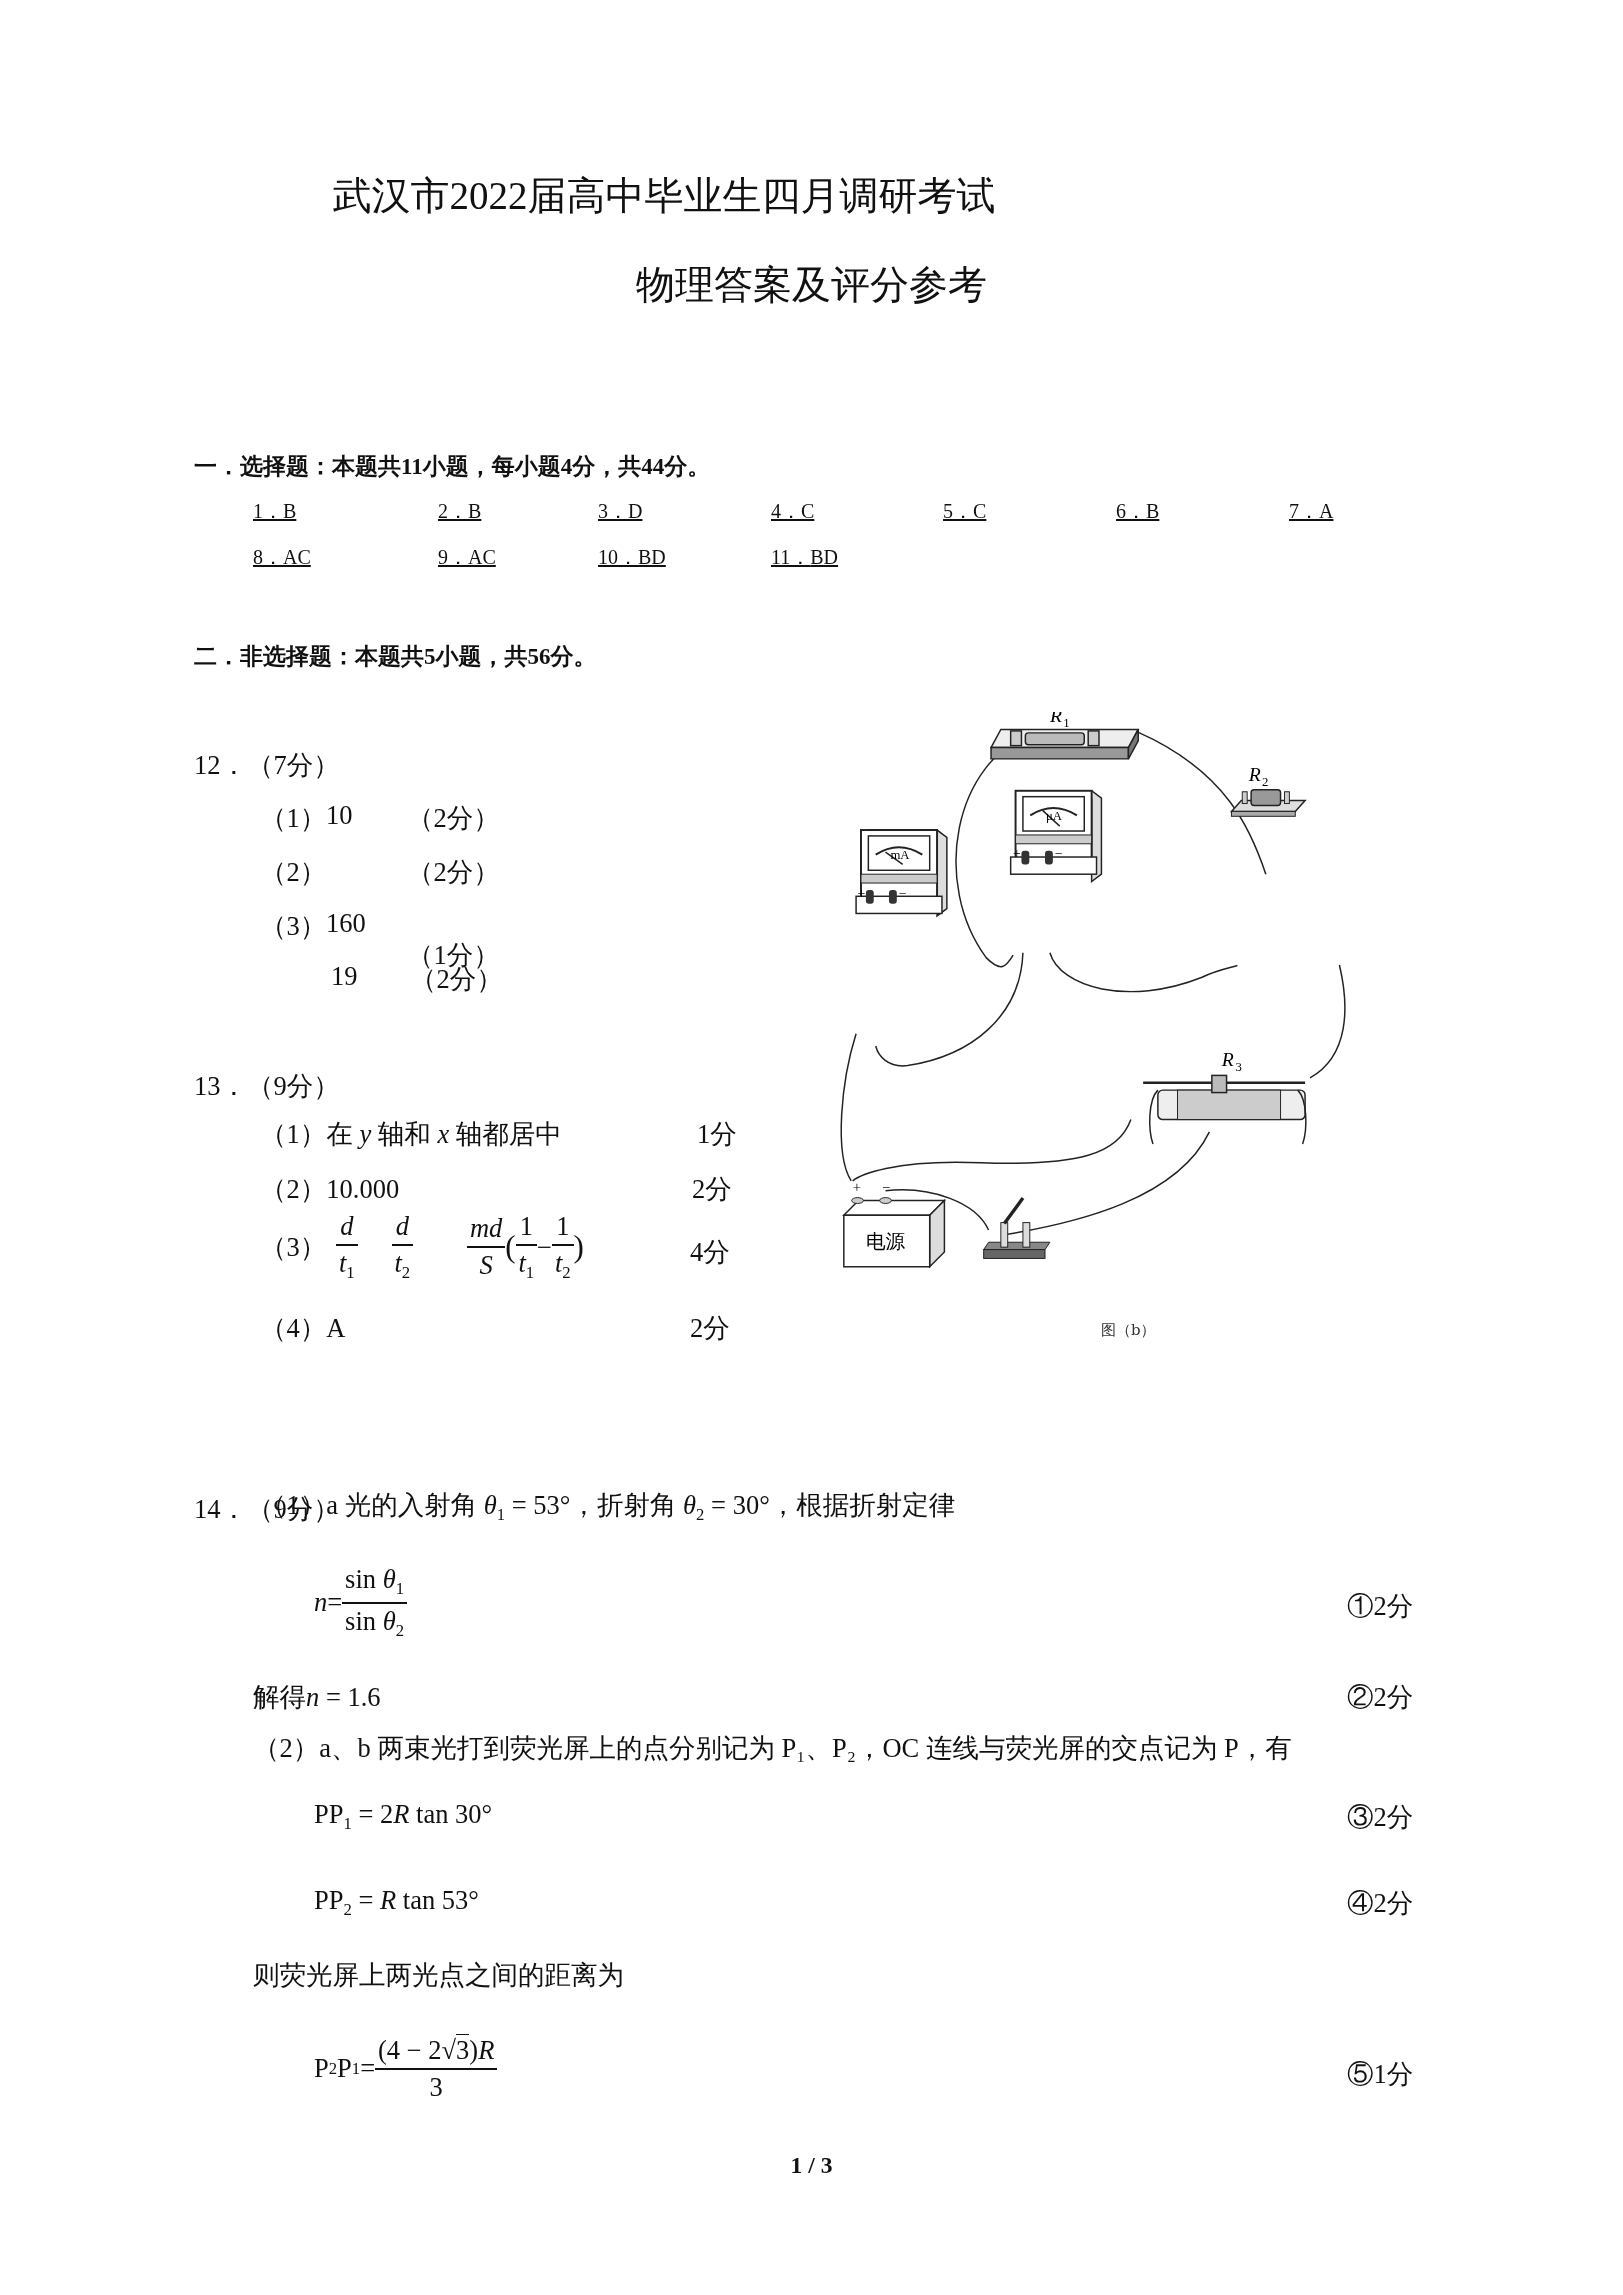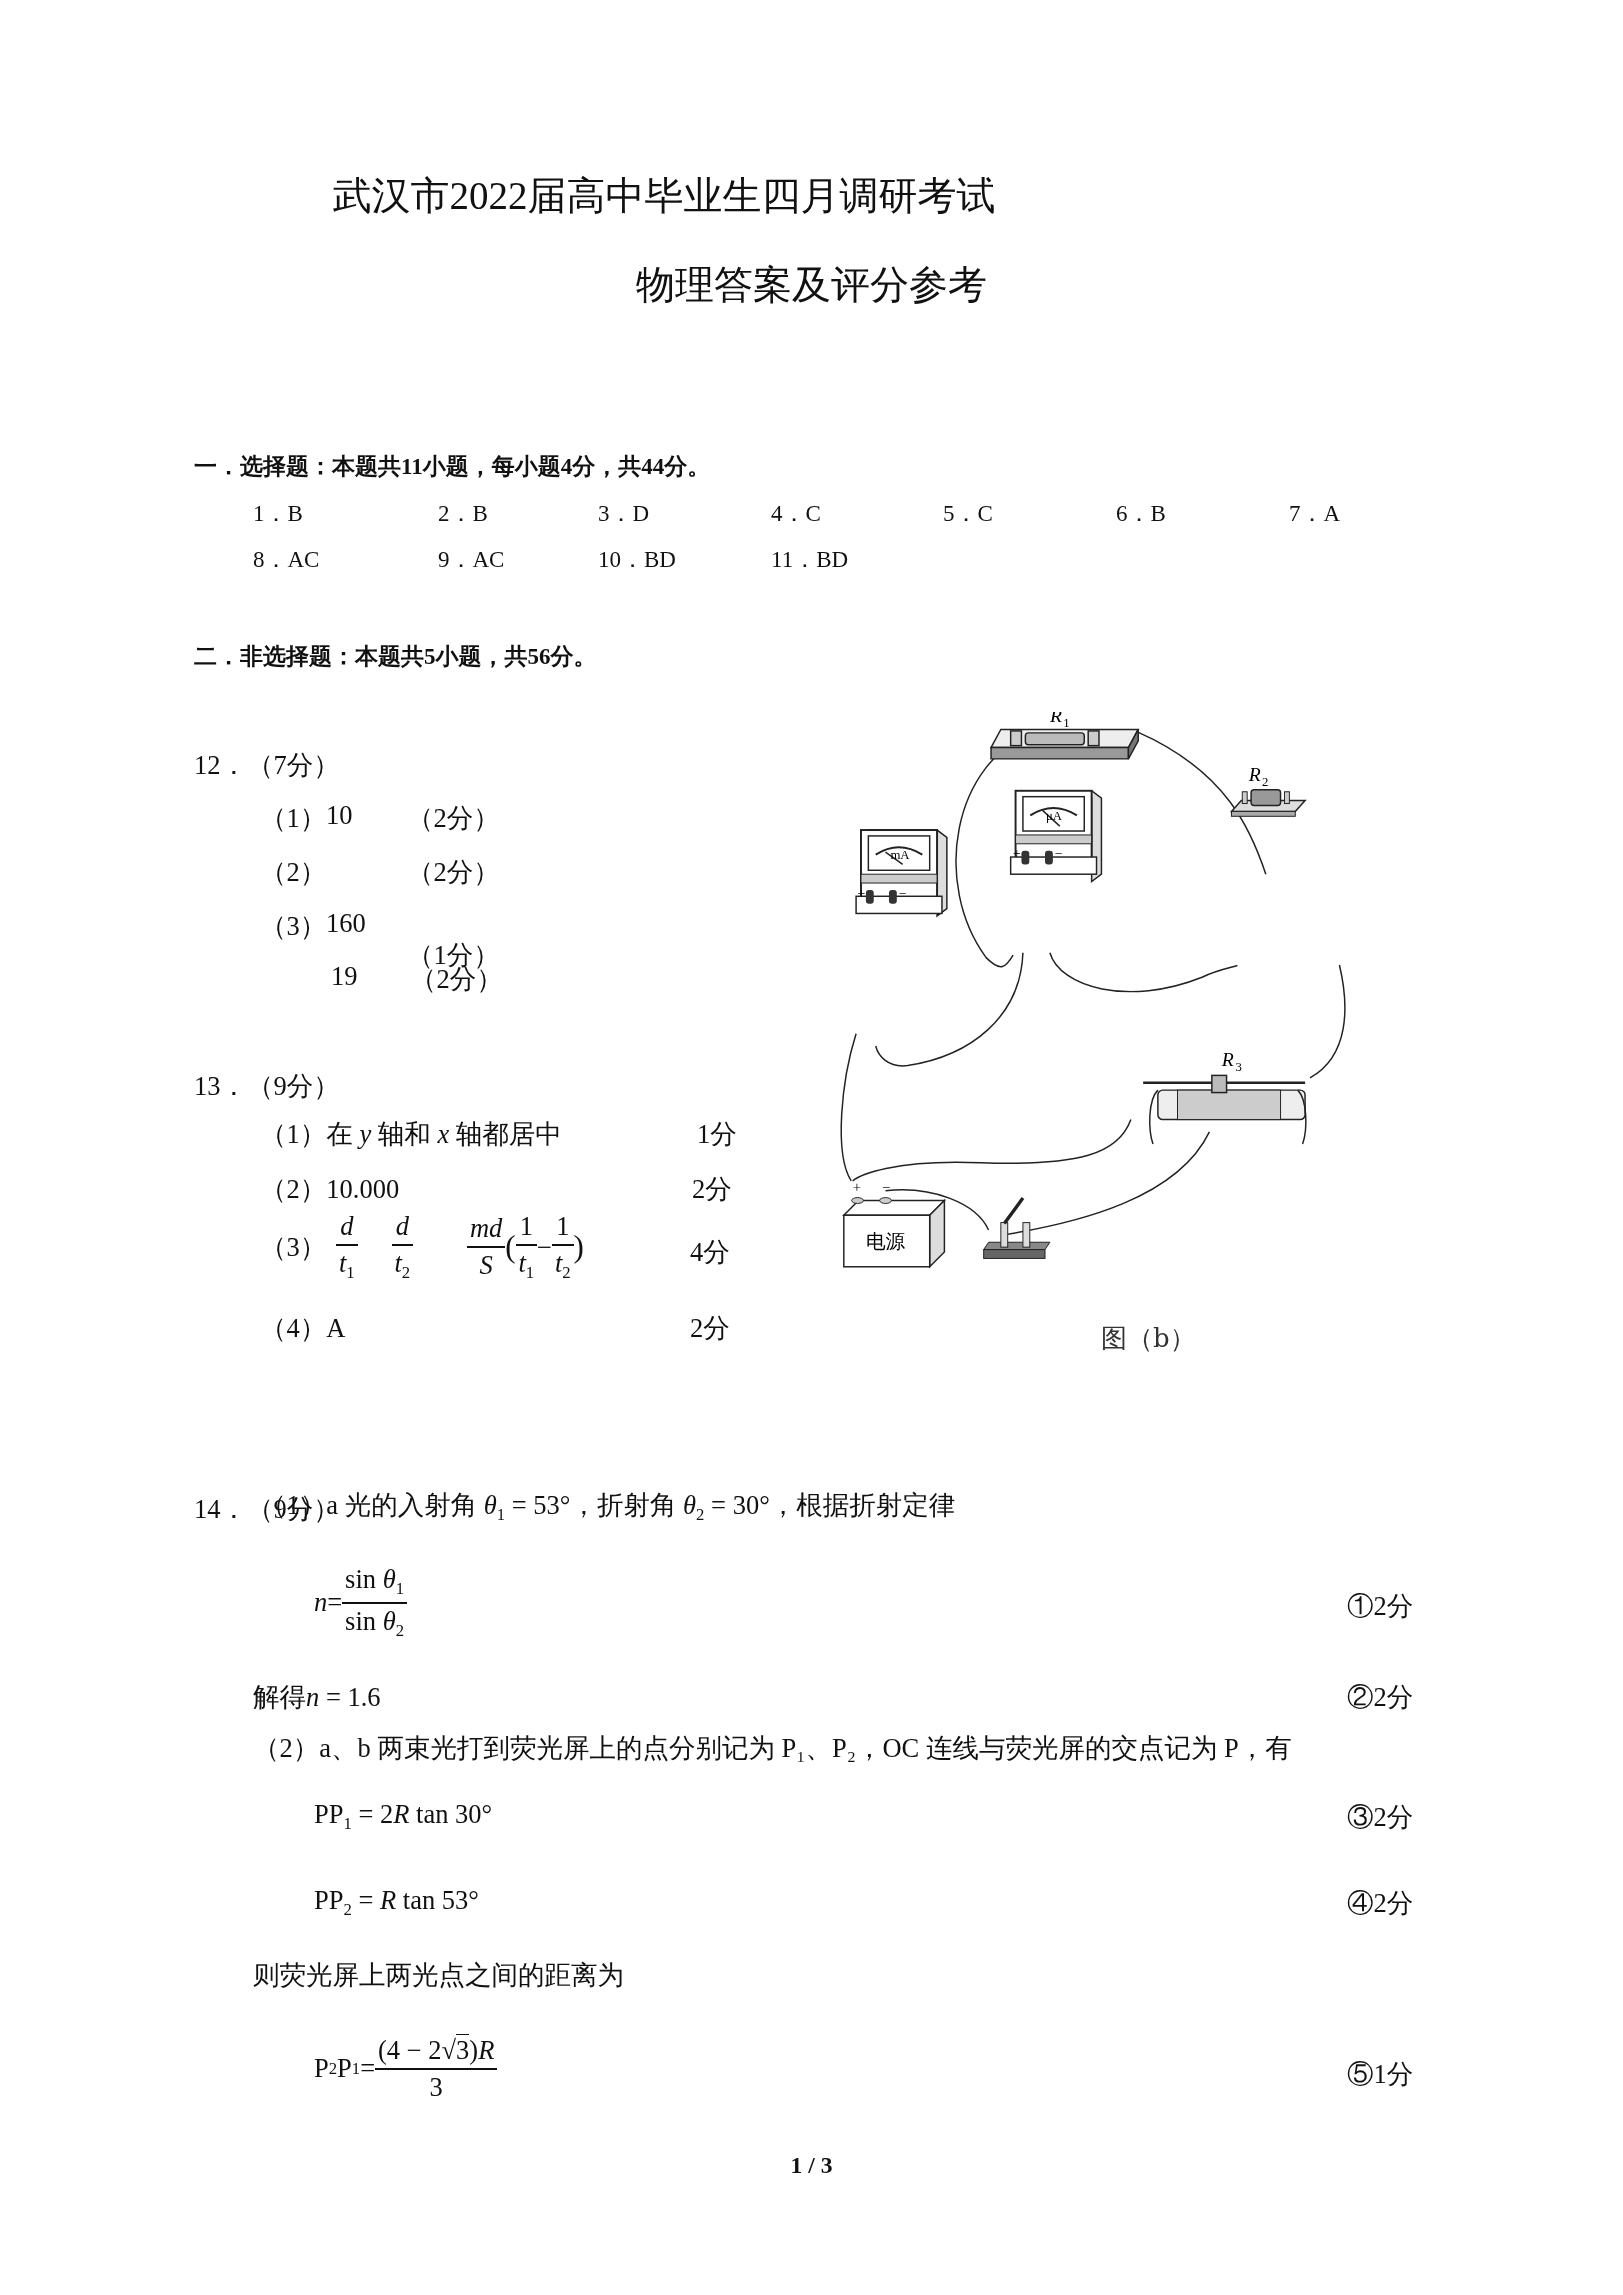--- a/index.html
+++ b/index.html
@@ -5,30 +5,30 @@
   html, body { margin: 0; padding: 0; background: #ffffff; }
   body {
     width: 1623px; height: 2295px; position: relative; overflow: hidden;
     font-family: "Liberation Serif", "DejaVu Serif", serif; color: #111;
   }
   .abs { position: absolute; white-space: nowrap; }
   .title1 { left: 0; width: 1328px; text-align: center; top: 169px; font-size: 39px; }
   .title2 { left: 0; width: 1623px; text-align: center; top: 258px; font-size: 39px; }
   .sec { font-size: 23px; font-weight: bold; }
   .t { font-size: 26.5px; }
-  .mc { font-size: 23px; }
+  .mc { font-size: 20px; text-decoration: underline; }
   .i { font-style: italic; }
   sub, sup { font-size: 16.7px; }
   .frac { display: inline-block; vertical-align: middle; text-align: center; position: relative; }
   .frac .num { display: block; padding: 0 2.9px; }
   .frac .bar { display: block; border-top: 2px solid #111; margin: 2px 0; }
   .frac .den { display: block; padding: 0 2.9px; }
   .score { font-size: 26.5px; }
   .pagenum { left: 0; width: 1623px; text-align: center; top: 2152px; font-size: 23.6px; font-weight: bold; }
-  .caption { font-size: 26px; font-family: "DejaVu Serif", serif; color: #333; }
+  .caption { font-size: 15px; font-family: "DejaVu Serif", serif; color: #333; }
   svg text { font-family: "Liberation Serif", serif; }
 </style>
 </head>
 <body>
 
 <div class="abs title1">武汉市2022届高中毕业生四月调研考试</div>
 <div class="abs title2">物理答案及评分参考</div>
 
 <div class="abs sec" style="left:194px; top:451px;">一．选择题：本题共11小题，每小题4分，共44分。</div>
 

